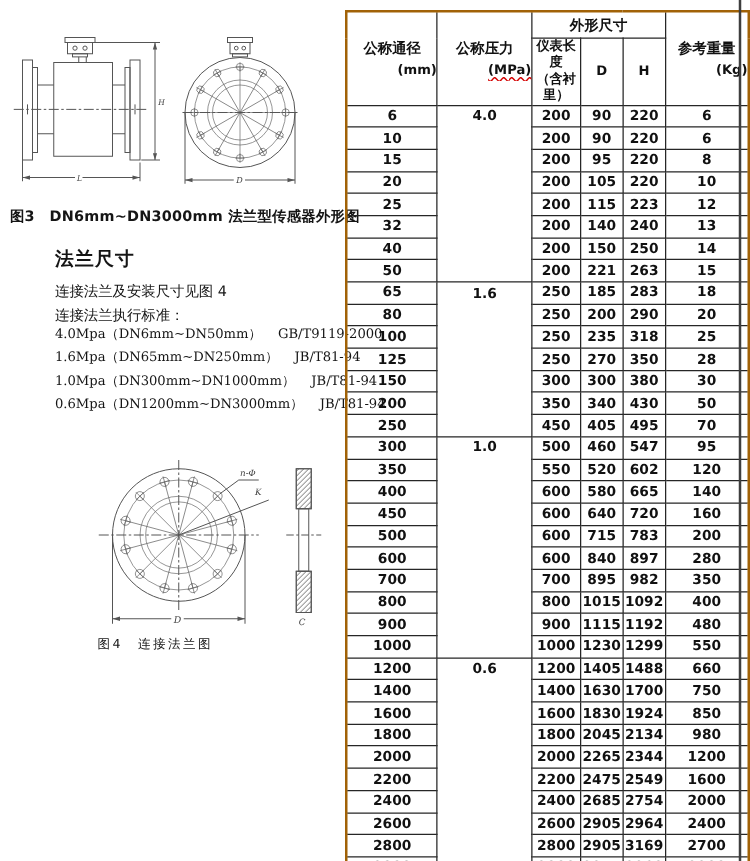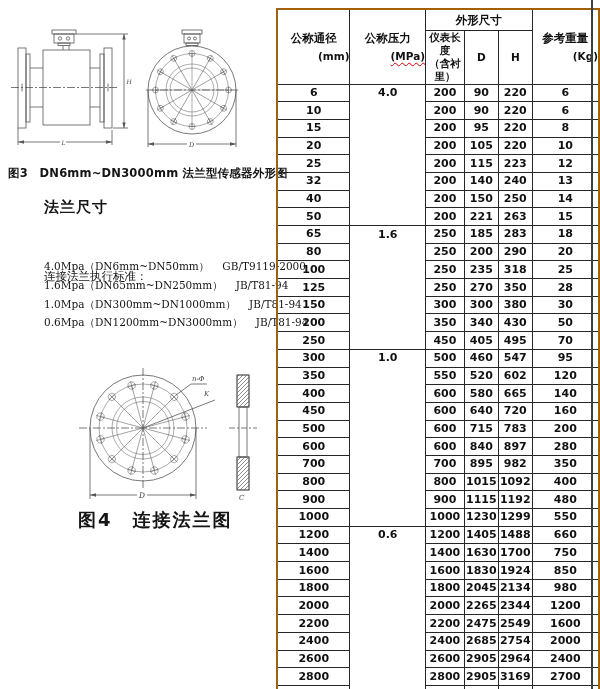--- a/index.html
+++ b/index.html
@@ -7,24 +7,24 @@
         font-family:"DejaVu Sans",sans-serif;color:#151515;}
   .right-rule{position:absolute;left:591px;top:0;width:2px;height:689px;background:#3e3e3e;}
   svg{position:absolute;}
   .sv-side{left:8px;top:26px;}
   .sv-front{left:145px;top:26px;}
   .sv-flange{left:55px;top:335px;}
   .fig3-caption{position:absolute;left:8px;top:166px;width:260px;text-align:center;
         font-size:11.5px;font-weight:600;letter-spacing:.2px;white-space:nowrap;}
   .h-flange{position:absolute;left:44px;top:198px;font-size:15px;font-weight:bold;letter-spacing:1px;}
   .note1{position:absolute;left:44px;top:226px;font-size:11.5px;}
-  .note2{position:absolute;left:44px;top:245px;font-size:11.5px;margin-top:24px;}
+  .note2{position:absolute;left:44px;top:245px;font-size:11.5px;}
   .spec{position:absolute;left:44px;font-size:10.5px;white-space:nowrap;font-family:"DejaVu Serif",serif;}
   .spec .std{margin-left:13px;}
-  .fig4-caption{position:absolute;left:78px;top:508px;font-size:18px;font-weight:bold;letter-spacing:2px;}
+  .fig4-caption{position:absolute;left:78px;top:508px;font-size:10px;font-weight:normal;letter-spacing:2px;}
   
   .dim-table{position:absolute;left:276px;top:8px;border-collapse:collapse;table-layout:fixed;
         border:2px solid #a16207;}
   .dim-table th,.dim-table td{border:1px solid #262626;text-align:center;vertical-align:middle;
         padding:0;font-size:11px;font-weight:bold;color:#111;line-height:1.25;}
   .dim-table thead th{font-size:11.5px;}
   .dim-table .h-outline{height:20px;text-align:center;}
   .dim-table .sub th{height:30px;font-size:10.5px;}
   .dim-table .unit{font-size:10.5px;margin-top:5px;font-weight:bold;padding-left:40px;}
   .wavy{text-decoration:underline wavy #d40000 1px;text-underline-offset:2px;}
@@ -128,20 +128,21 @@
         <line x1="51" y1="118" x2="91" y2="118"></line>
       <path class="arr" d="M3,118 l6,-1.7 v3.4 z"></path>
       <path class="arr" d="M91,118 l-6,-1.7 v3.4 z"></path>
     </g>
     <text class="dim-label" x="44" y="120.5" font-size="6.5">D</text>
   </svg>
 
   <div class="fig3-caption">图3　DN6mm~DN3000mm 法兰型传感器外形图</div>
 
   <div class="h-flange">法兰尺寸</div>
+  <div class="note1">连接法兰及安装尺寸见图 4</div>
   <div class="note2">连接法兰执行标准：</div>
 
   <div class="spec" style="top:260px">
     <span>4.0Mpa（DN6mm~DN50mm）</span><span class="std">GB/T9119-2000</span>
   </div>
   <div class="spec" style="top:279px">
     <span>1.6Mpa（DN65mm~DN250mm）</span><span class="std">JB/T81-94</span>
   </div>
   <div class="spec" style="top:298px">
     <span>1.0Mpa（DN300mm~DN1000mm）</span><span class="std">JB/T81-94</span>

